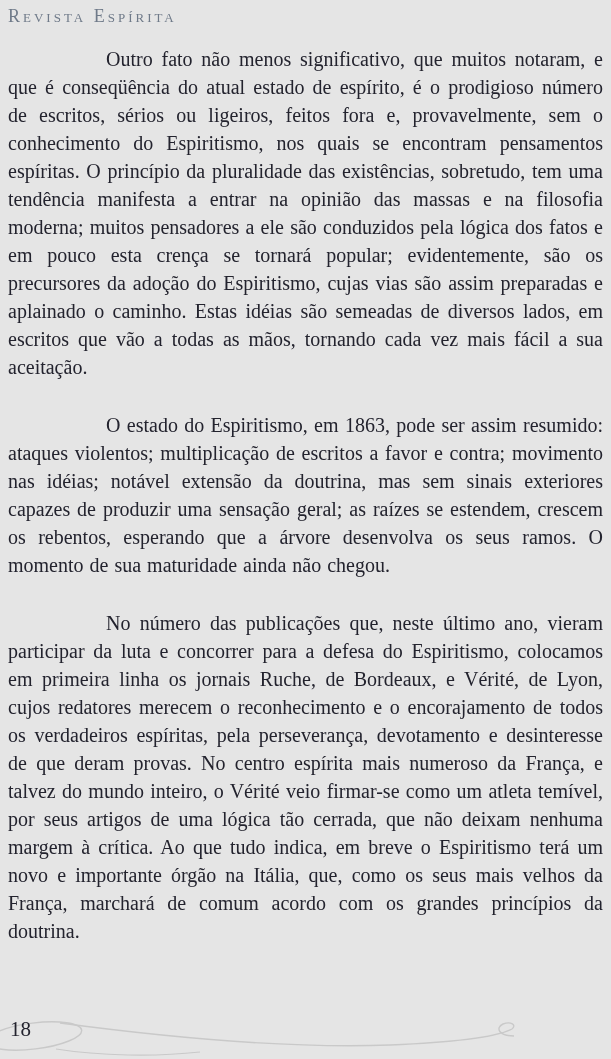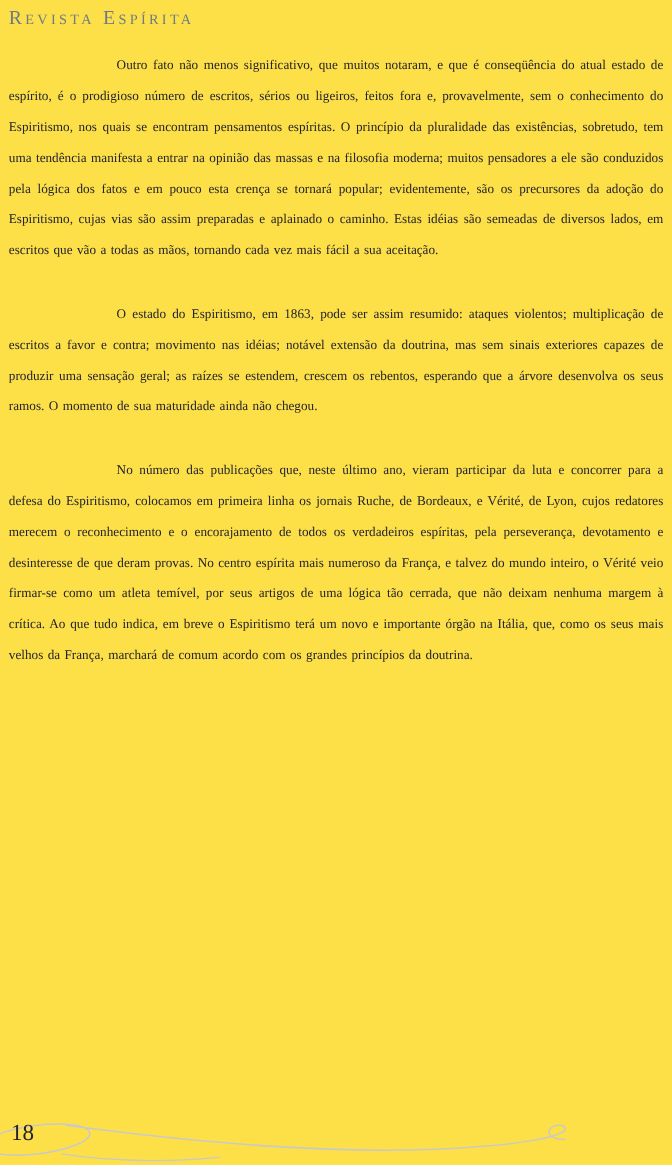--- a/index.html
+++ b/index.html
@@ -4,37 +4,37 @@
 <style>
   html, body { margin: 0; padding: 0; }
   body {
     width: 611px;
     height: 1059px;
     background: #ffffff;
     font-family: "Liberation Serif", serif;
     overflow: hidden;
     position: relative;
   }
-  .page { position: absolute; inset: 0; background: #fde047; }
+  .page { position: absolute; inset: 0; background: #e5e5e5; }
   .running-header {
     position: absolute;
     top: 6px;
     left: 8px;
     font-variant: small-caps;
     letter-spacing: 3px;
     font-size: 18px;
     color: #6f7a89;
   }
   .article {
     position: absolute;
     top: 45px;
     left: 8px;
     width: 595px;
     color: #23232e;
-    font-size: 12px;
+    font-size: 20px;
     line-height: 28px;
     text-align: justify;
     word-spacing: 1px;
   }
   .article p { margin: 0 0 30px 0; text-indent: 98px; }
   .article .it { }
   .footer {
     position: absolute;
     left: 0;
     top: 1004px;

